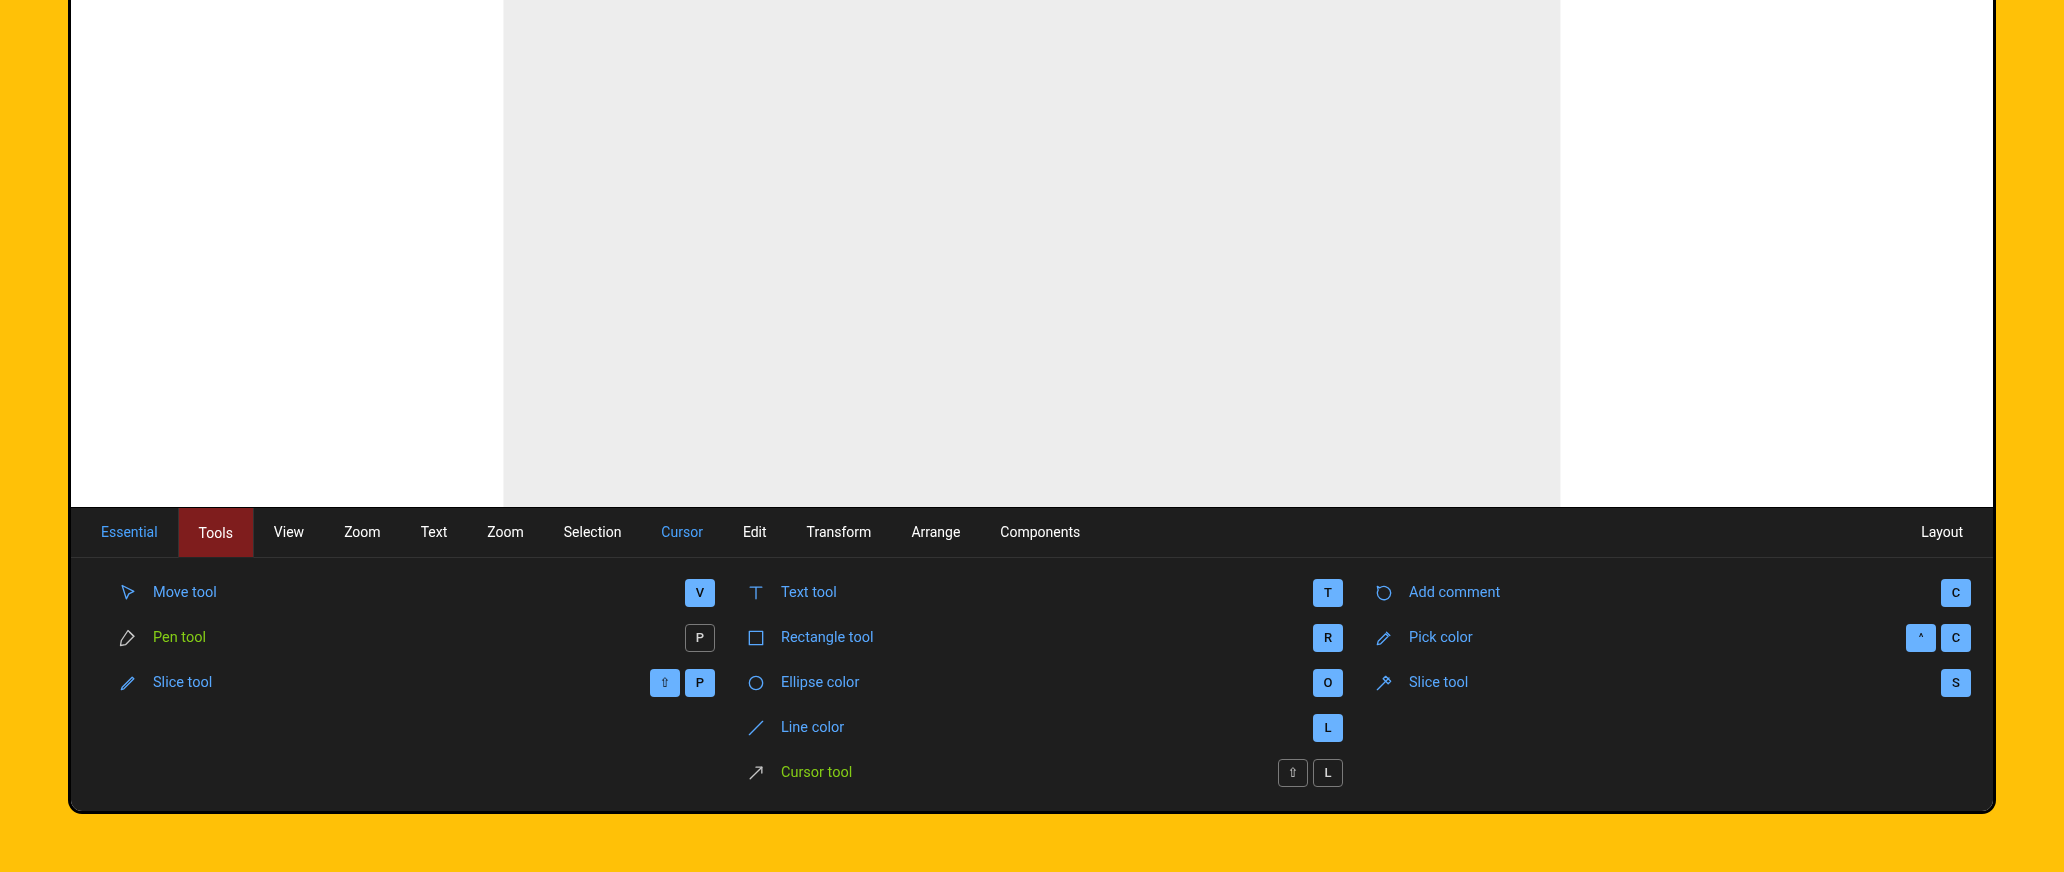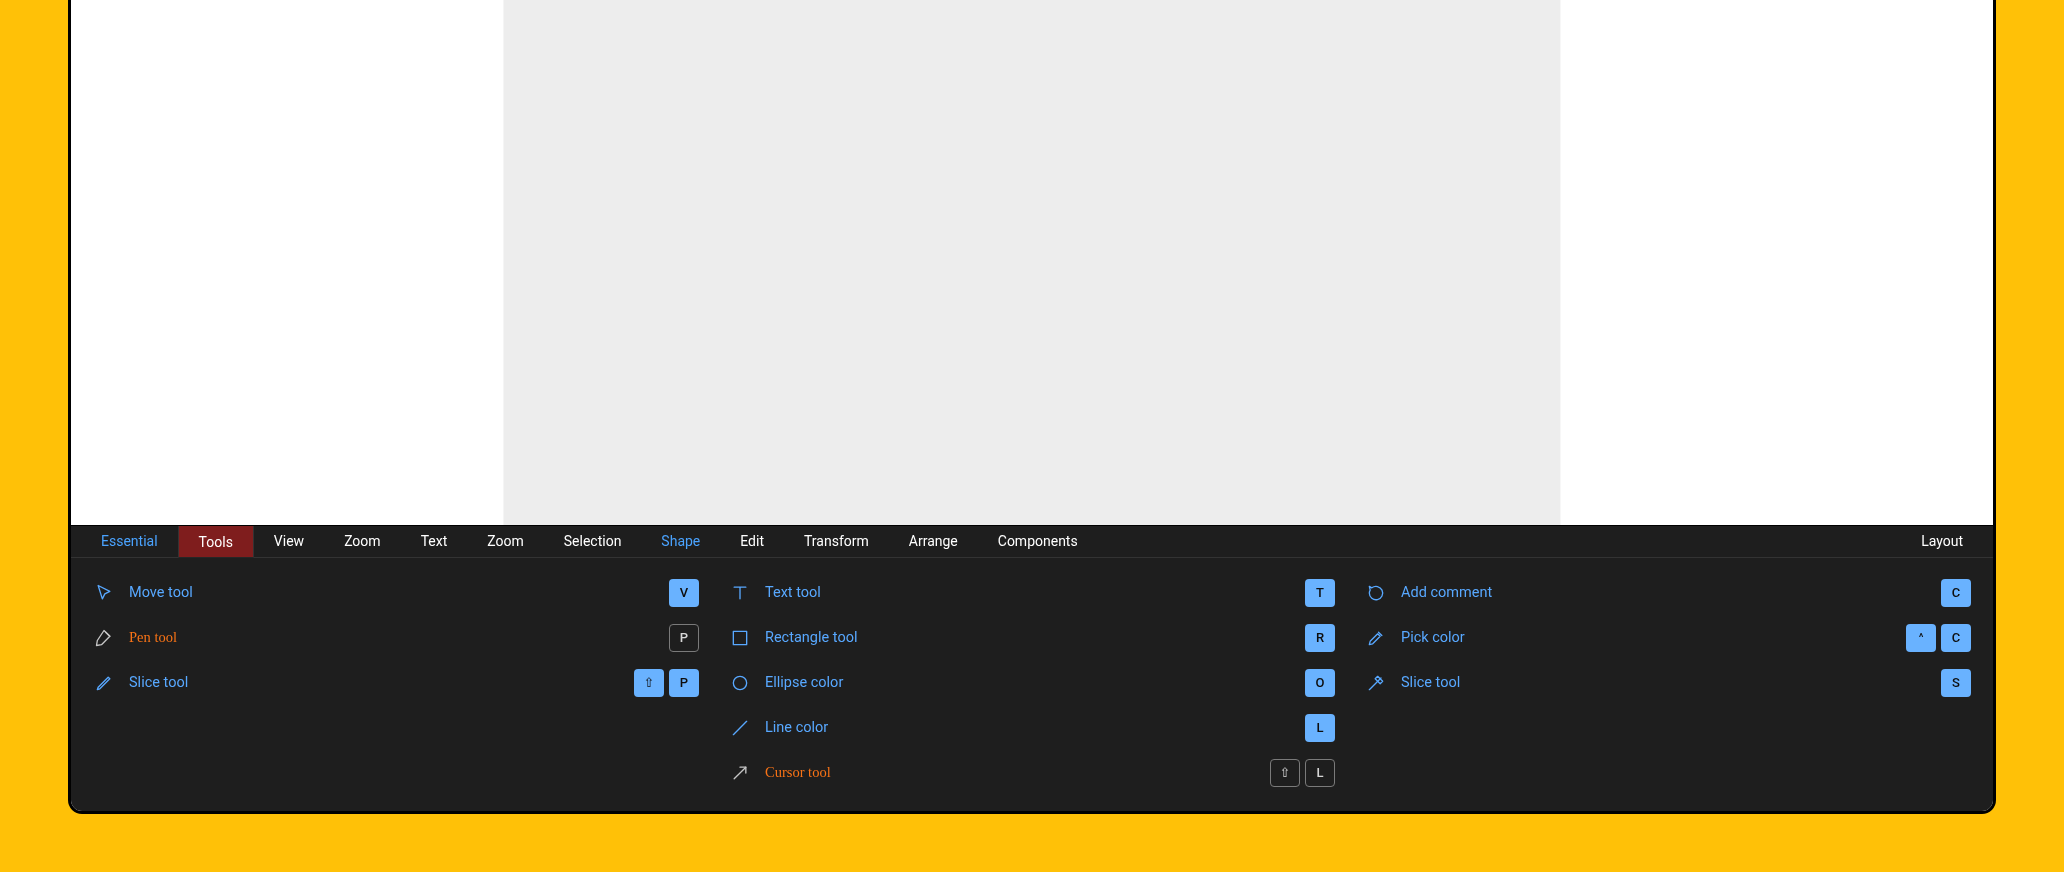--- a/index.html
+++ b/index.html
@@ -40,21 +40,21 @@
   .panel {
     background: #1e1e1e;
     color: #d0d0d0;
     display: flex;
     flex-direction: column;
     border-top: 1px solid #000;
   }
   .tabs {
     display: flex;
     align-items: stretch;
-    height: 32px;
+    height: 50px;
     border-bottom: 1px solid #333;
     padding: 0 10px;
   }
   .tab {
     display: flex;
     align-items: center;
     padding: 0 20px;
     color: #ffffff;
     font-size: 14px;
     cursor: pointer;
@@ -67,36 +67,37 @@
     border-left: 1px solid #333;
     border-right: 1px solid #333;
     border-bottom: 1px solid #262626;
     margin-bottom: -1px;
   }
   .tabs .spacer { flex: 1; }
   .tool-grid {
     display: flex;
     padding: 12px 22px 16px 22px;
     gap: 30px;
+    margin-left: 24px;
   }
   .tool-col {
     flex: 1;
     display: flex;
     flex-direction: column;
   }
   .tool-row {
     display: flex;
     align-items: center;
     height: 45px;
     gap: 14px;
     cursor: pointer;
   }
   .tool-row.active .tool-label { color: #58a8ff; }
   .tool-row.active .tool-icon svg { stroke: #58a8ff; }
-  .tool-row.inactive .tool-label { color: #f97316; font-family: Liberation Serif, serif; }
+  .tool-row.inactive .tool-label { color: #84cc16; }
   .tool-row.inactive .tool-icon svg { stroke: #c6c6c6; }
   .tool-icon {
     width: 22px;
     height: 22px;
     display: flex;
     align-items: center;
     justify-content: center;
     flex-shrink: 0;
   }
   .tool-icon svg {
@@ -164,21 +165,21 @@
       <div class="tab">
           <span>Text</span>
         </div>
       <div class="tab">
           <span>Zoom</span>
         </div>
       <div class="tab">
           <span>Selection</span>
         </div>
       <div class="tab blue">
-          <span>Shape</span>
+          <span>Cursor</span>
         </div>
       <div class="tab">
           <span>Edit</span>
         </div>
       <div class="tab">
           <span>Transform</span>
         </div>
       <div class="tab">
           <span>Arrange</span>
         </div>

